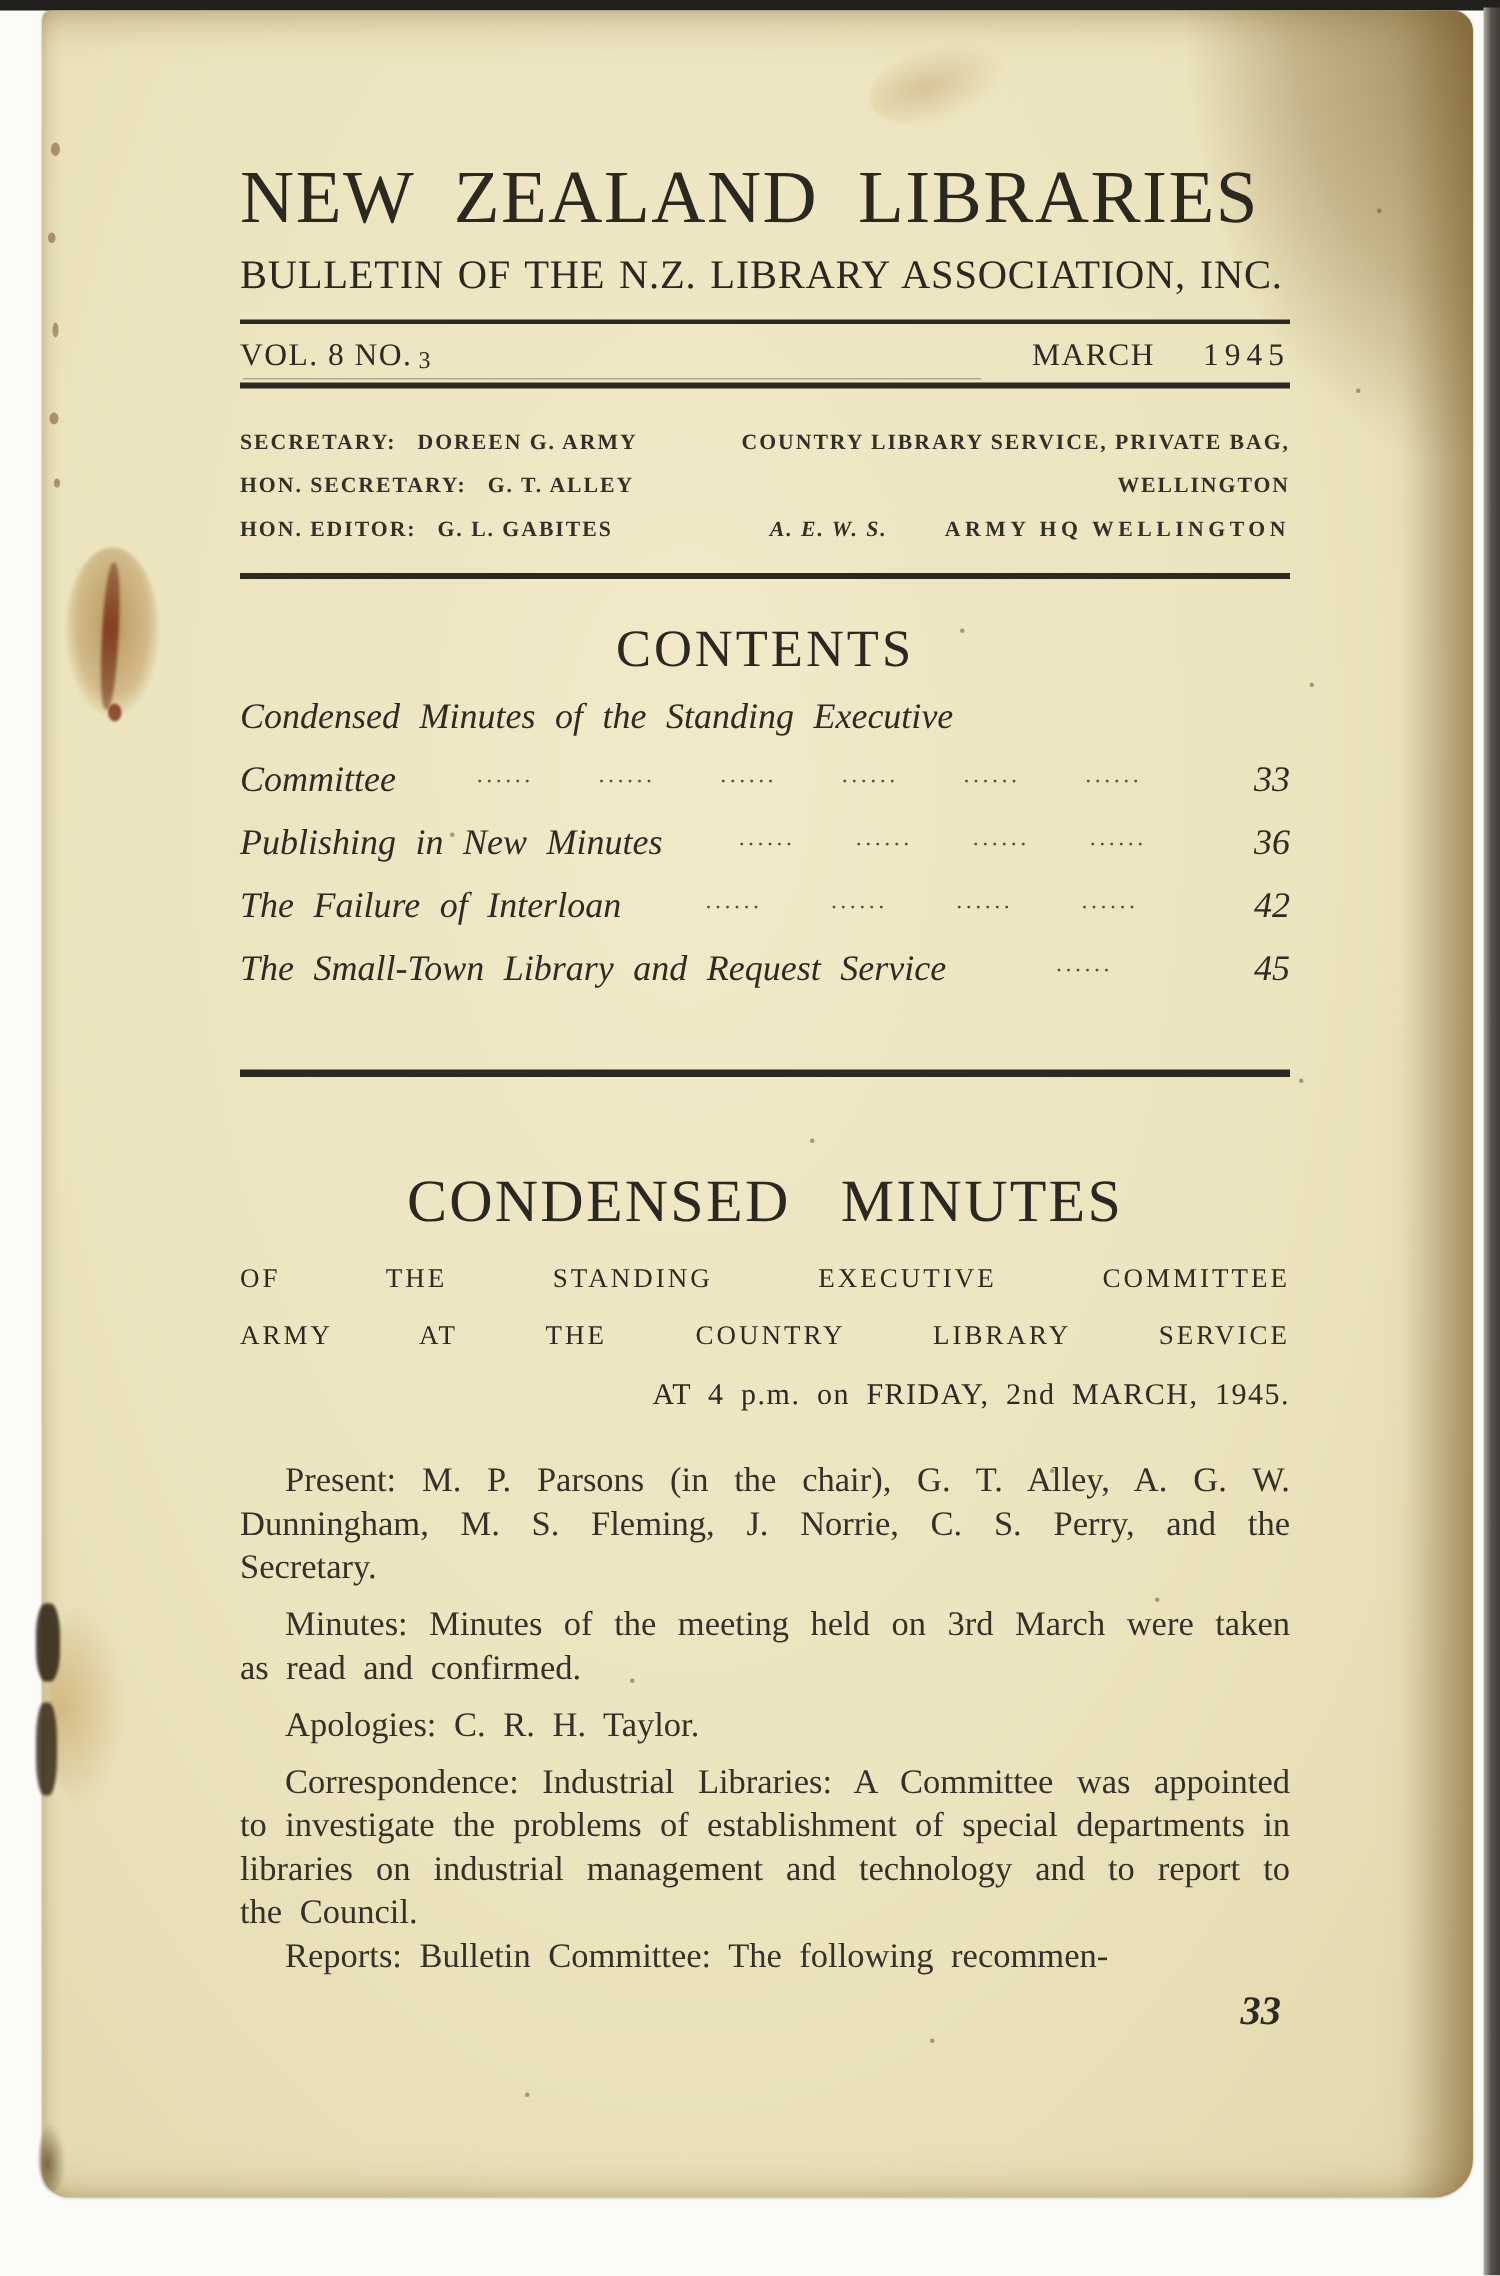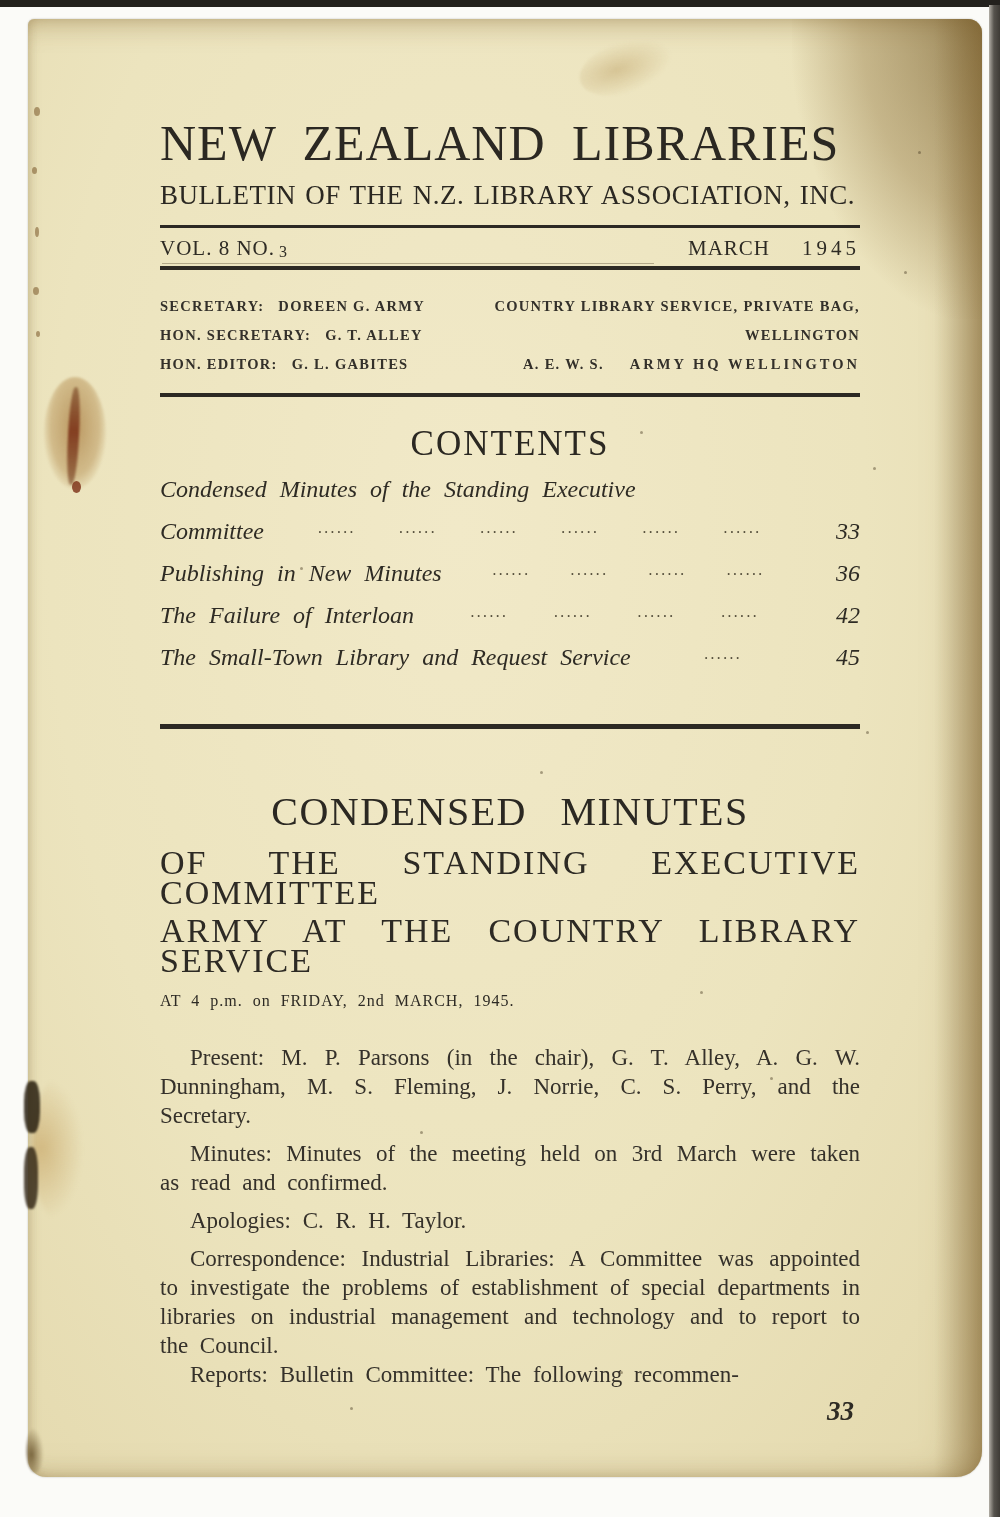--- a/index.html
+++ b/index.html
@@ -9,21 +9,21 @@
     font-family:"Liberation Serif", serif;
     position:relative;
     overflow:hidden;
   }
   .canvas{position:relative;width:1000px;height:1517px;}
   .scan-top-bar{position:absolute;left:0;top:0;width:1000px;height:7px;background:#23211d;}
   .scan-right-strip{position:absolute;right:0;top:5px;width:11px;height:1512px;
     background:linear-gradient(to right,#b3afa7,#56534d 45%,#3e3b36);}
   
   .paper{
-    position:absolute;left:28px;top:19px;width:954px;height:1458px;
+    position:absolute;left:28px;top:7px;width:954px;height:1458px;
     background:radial-gradient(ellipse at 45% 35%, #f1e9c8 0%, #ece4be 55%, #e3d8ac 100%);
     border-radius:6px 14px 26px 18px;
     box-shadow:
       inset -30px 0 42px -16px rgba(128,98,45,.50),
       inset 0 16px 26px -14px rgba(150,120,65,.40),
       inset 5px 0 12px -6px rgba(120,95,50,.35),
       inset 0 -12px 20px -12px rgba(140,110,60,.30),
       0 0 2px rgba(0,0,0,.25);
   }
   .corner-brown{position:absolute;right:0;top:0;width:190px;height:300px;
@@ -63,38 +63,38 @@
   .masthead-subtitle{font-size:27px;line-height:31px;margin-top:9px;letter-spacing:.5px;word-spacing:2px;color:#2b2822;white-space:nowrap;}
   .vol-row{position:relative;display:flex;justify-content:space-between;align-items:baseline;
     margin-top:7px;font-size:21px;line-height:26px;letter-spacing:1px;color:#2e2b24;}
   .vol-faint-line{position:absolute;left:2px;bottom:-1px;width:492px;height:1px;background:rgba(85,72,48,.38);}
   .vol-no-small{font-size:16px;position:relative;top:2px;margin-left:4px;}
   .issue-date .year{margin-left:32px;letter-spacing:4px;}
   .staff-block{display:flex;justify-content:space-between;margin-top:22px;
     font-size:14.5px;font-weight:bold;letter-spacing:1.3px;line-height:29px;color:#33302a;}
   .staff-row .staff-name{margin-left:14px;}
   .address-col{text-align:right;}
-  .address-line3 .aews{margin-right:26px;}
+  .address-line3 .aews{margin-right:38px;font-style:italic;}
   .address-line3 .army{letter-spacing:3px;}
   
   .contents-heading{margin-top:27px;text-align:center;font-size:35px;line-height:40px;letter-spacing:2px;color:#2b2822;}
   .toc{margin-top:12px;font-style:italic;font-size:24px;color:#2e2b24;}
   .toc-row{display:flex;align-items:baseline;height:42px;word-spacing:7px;}
   .toc-title{white-space:nowrap;}
   .toc-indent .toc-title{}
   .toc-leaders{flex:1;display:flex;justify-content:space-evenly;align-items:baseline;margin:0 10px;}
   .toc-leaders i{font-style:normal;}
   .toc-leaders i::before{content:"\00B7\00B7\00B7\00B7\00B7\00B7";font-size:16px;letter-spacing:1px;color:#554f3c;position:relative;top:-1px;}
   .toc-page{width:46px;text-align:right;font-size:24px;}
   
   .article-heading{margin-top:60px;text-align:center;font-size:40px;line-height:46px;letter-spacing:1.5px;word-spacing:22px;color:#2b2822;}
-  .article-sub{font-size:34px;line-height:30px;letter-spacing:2px;text-align:justify;text-align-last:justify;color:#2d2a24;}
+  .article-sub{font-size:18px;line-height:30px;letter-spacing:2px;text-align:justify;text-align-last:justify;color:#2d2a24;}
   .article-sub1{margin-top:13px;}
   .article-sub2{margin-top:8px;}
-  .article-sub3{margin-top:10px;font-size:16px;line-height:30px;letter-spacing:1px;word-spacing:5px;text-align:left;color:#2d2a24;}
+  .article-sub3{margin-top:10px;font-size:20px;line-height:30px;letter-spacing:1px;word-spacing:5px;text-align:right;color:#2d2a24;}
   .body-text{margin-top:27px;font-size:23px;line-height:29px;color:#35312a;}
   .body-text p{margin:0 0 9px 0;text-indent:30px;text-align:justify;word-spacing:.26em;}
   .body-text p.last{margin-bottom:0;text-align:left;}
   .folio{margin-top:7px;text-align:right;padding-right:6px;font-style:italic;font-weight:bold;font-size:27px;color:#2e2b24;}
 </style>
 </head>
 <body>
 
 <div class="canvas">
   <div class="scan-top-bar"></div>

